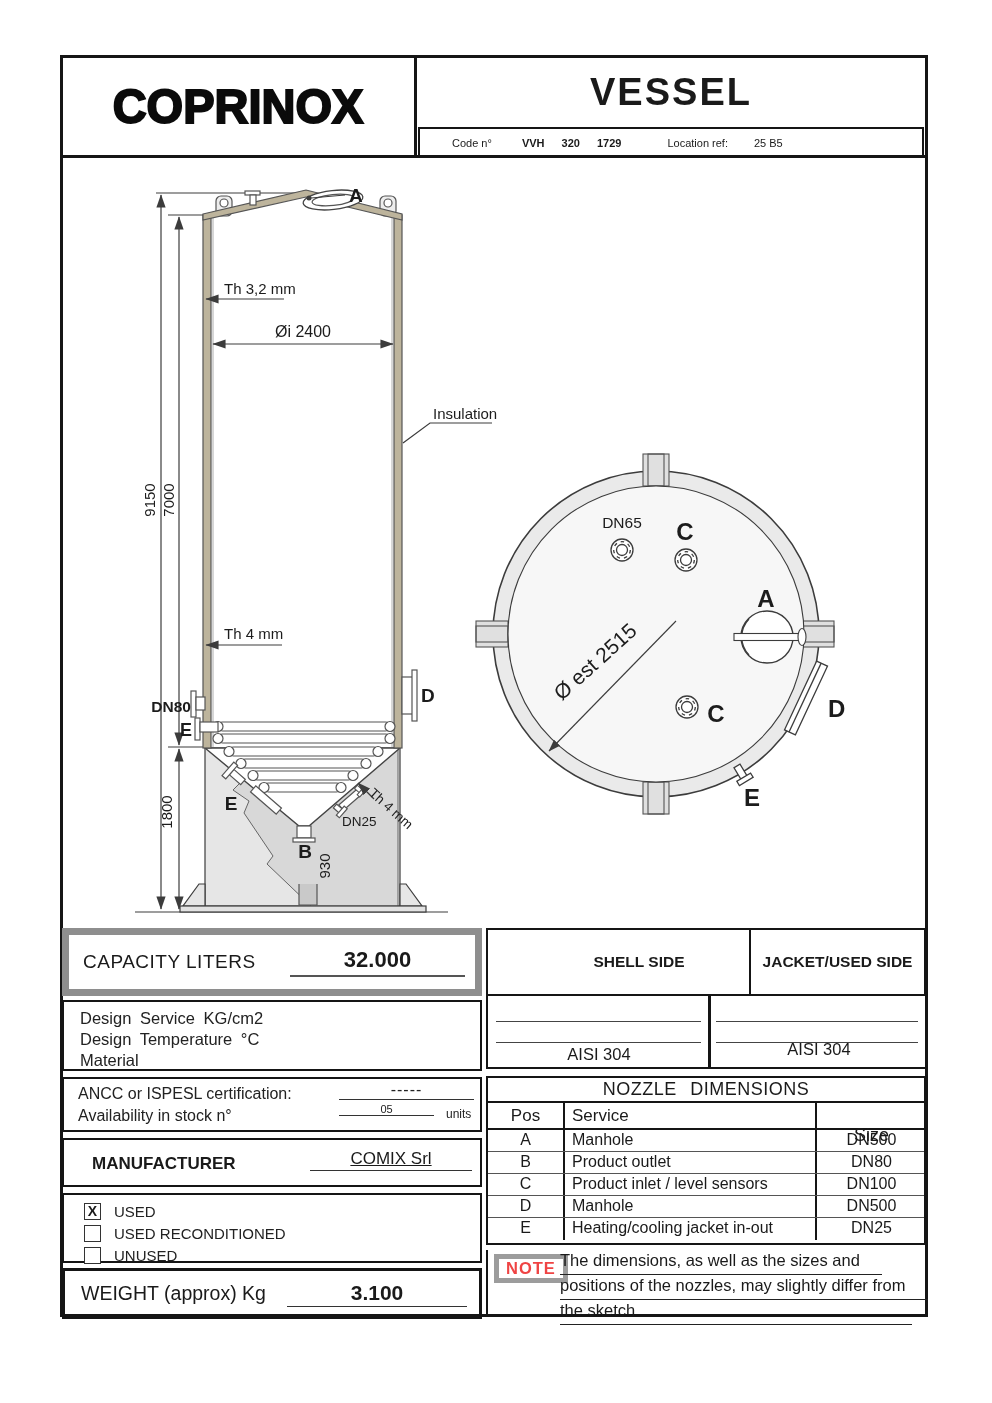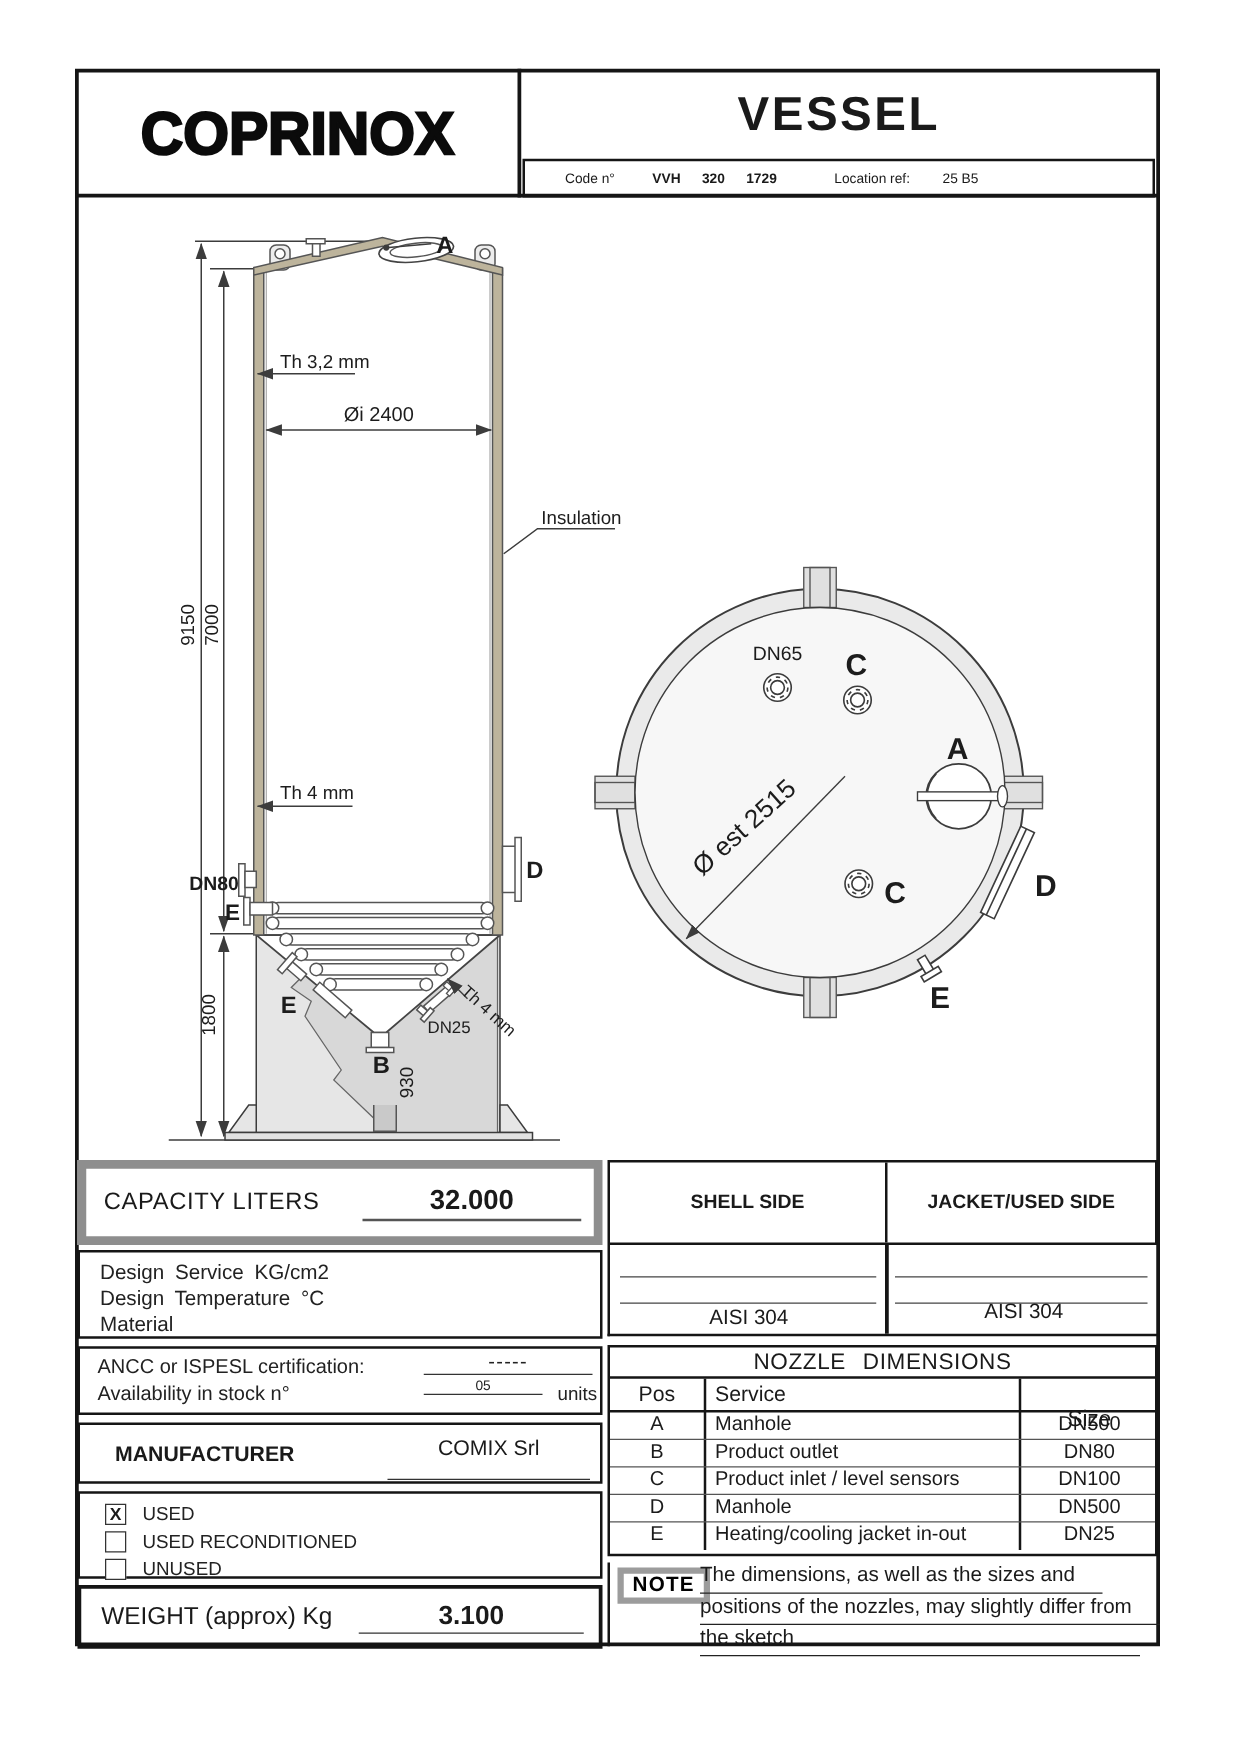--- a/index.html
+++ b/index.html
@@ -22,53 +22,53 @@
   
   .cap-box { left:62px; top:928px; width:420px; height:68px; border:7px solid #8e8e8e; background:#fff; display:flex; align-items:center; }
   .cap-label { font-size:19px; padding-left:14px; letter-spacing:0.5px; }
   .cap-value { margin-left:auto; margin-right:10px; width:175px; text-align:center; font-weight:bold; font-size:22px; border-bottom:2px solid #555; padding-bottom:2px; }
   .design-box { left:62px; top:1000px; width:420px; height:71px; border:2.5px solid #151515; padding:6px 0 0 16px; font-size:16.5px; line-height:21px; word-spacing:4px; color:#222; }
   .cert-box { left:62px; top:1077px; width:420px; height:55px; border:2.5px solid #151515; font-size:16px; color:#222; }
   .cert-ancc-label { left:14px; top:6px; }
   .cert-ancc-value { left:275px; top:2px; width:135px; text-align:center; border-bottom:1.5px solid #333; letter-spacing:1px; }
   .cert-stock-label { left:14px; top:28px; }
   .cert-stock-value { left:275px; top:24px; width:95px; text-align:center; border-bottom:1.5px solid #333; font-size:11px; }
-  .cert-units { left:382px; top:28px; font-size:15px; }
+  .cert-units { left:382px; top:28px; font-size:12px; }
   .manu-box { left:62px; top:1138px; width:420px; height:49px; border:2.5px solid #151515; }
   .manu-label { left:16px; top:14px; font-weight:bold; font-size:17px;margin-left:12px; }
-  .manu-value { left:246px; top:9px; width:162px; text-align:center; font-size:17px; border-bottom:1.5px solid #333; padding-bottom:14px; }
+  .manu-value { left:246px; top:9px; width:162px; text-align:center; font-size:17px; border-bottom:1.5px solid #333; padding-bottom:1px;text-decoration:underline; }
   .cond-box { left:62px; top:1193px; width:420px; height:70px; border:2.5px solid #151515; padding-top:5px; }
   .cond-row { display:flex; align-items:center; height:22px; padding-left:20px; }
   .checkbox { width:17px; height:17px; border:1.8px solid #333; margin-right:13px; display:flex; align-items:center; justify-content:center; font-weight:bold; font-size:14px; background:#fff; }
   .cond-label { font-size:15px; color:#222; }
   .weight-box { left:62px; top:1268px; width:420px; height:51px; border:3px solid #151515; display:flex; align-items:center; }
   .weight-label { font-size:19.5px; padding-left:16px; }
   .weight-value { margin-left:auto; margin-right:12px; width:180px; text-align:center; font-weight:bold; font-size:21px; border-bottom:1.8px solid #333; padding-bottom:1px; }
 
   
-  .shell-header-box { left:486px; top:928px; width:440px; height:68px; border:2.5px solid #151515; display:flex; }
+  .shell-header-box { left:486px; top:928px; width:440px; height:68px; border:2.5px solid #151515; display:flex;padding-left:41px; }
   .shell-cell { width:222px; border-right:2.5px solid #151515; display:flex; align-items:center; justify-content:center; font-weight:bold; font-size:15.5px; }
   .jacket-cell { flex:1; display:flex; align-items:center; justify-content:center; font-weight:bold; font-size:15.5px; }
   .materials-box { left:486px; top:996px; width:440px; height:73px; border-left:2.5px solid #151515; border-bottom:2.5px solid #151515; }
   .mat-divider { left:220px; top:0; width:2.5px; height:70.5px; background:#151515; }
   .mat-line { border-top:1.3px solid #444; height:0; }
   .mat-val { text-align:center; font-size:16.5px; }
   .nozzle-box { left:486px; top:1076px; width:440px; height:169px; border:2.5px solid #151515; }
   .nozzle-title { height:25px; text-align:center; font-size:18px; word-spacing:8px; border-bottom:2px solid #151515; padding-top:1px; letter-spacing:0.5px; }
   .nozzle-body { position:relative; height:137px; }
   .ncol-1 { left:75px; top:0; width:2px; height:137px; background:#151515; }
   .ncol-2 { left:327px; top:0; width:2px; height:137px; background:#151515; }
   .nhead { height:27px; border-bottom:2px solid #151515; }
   .nrow { height:22px; border-bottom:1.2px solid #555; }
   .nrow.last { border-bottom:none; }
   .npos { left:0; width:75px; text-align:center; font-size:16px; position:absolute; }
   .nserv { left:84px; font-size:16px; position:absolute; }
   .nsize { left:329px; width:109px; text-align:center; font-size:16px; position:absolute; }
   .note-box { left:486px; top:1250px; width:440px; height:67px; border-left:2.5px solid #151515; }
-  .note-label { left:6px; top:4px; border:5px solid #9c9c9c; background:#fff; font-weight:bold; font-size:16.5px; color:#000000; padding:0 7px; letter-spacing:1px; }
+  .note-label { left:6px; top:4px; border:5px solid #9c9c9c; background:#fff; font-weight:bold; font-size:16.5px; color:#ef4444; padding:0 7px; letter-spacing:1px; }
   .note-line { position:absolute; left:72px; font-size:16.5px; border-bottom:1.5px solid #222; height:24px; white-space:nowrap; }
   svg text { font-family:"Liberation Sans","DejaVu Sans",sans-serif; }
 </style>
 </head>
 <body>
 
 <div id="page">
 
   <svg class="abs" style="left:0;top:0" width="992" height="1403" viewBox="0 0 992 1403">
     <defs>

